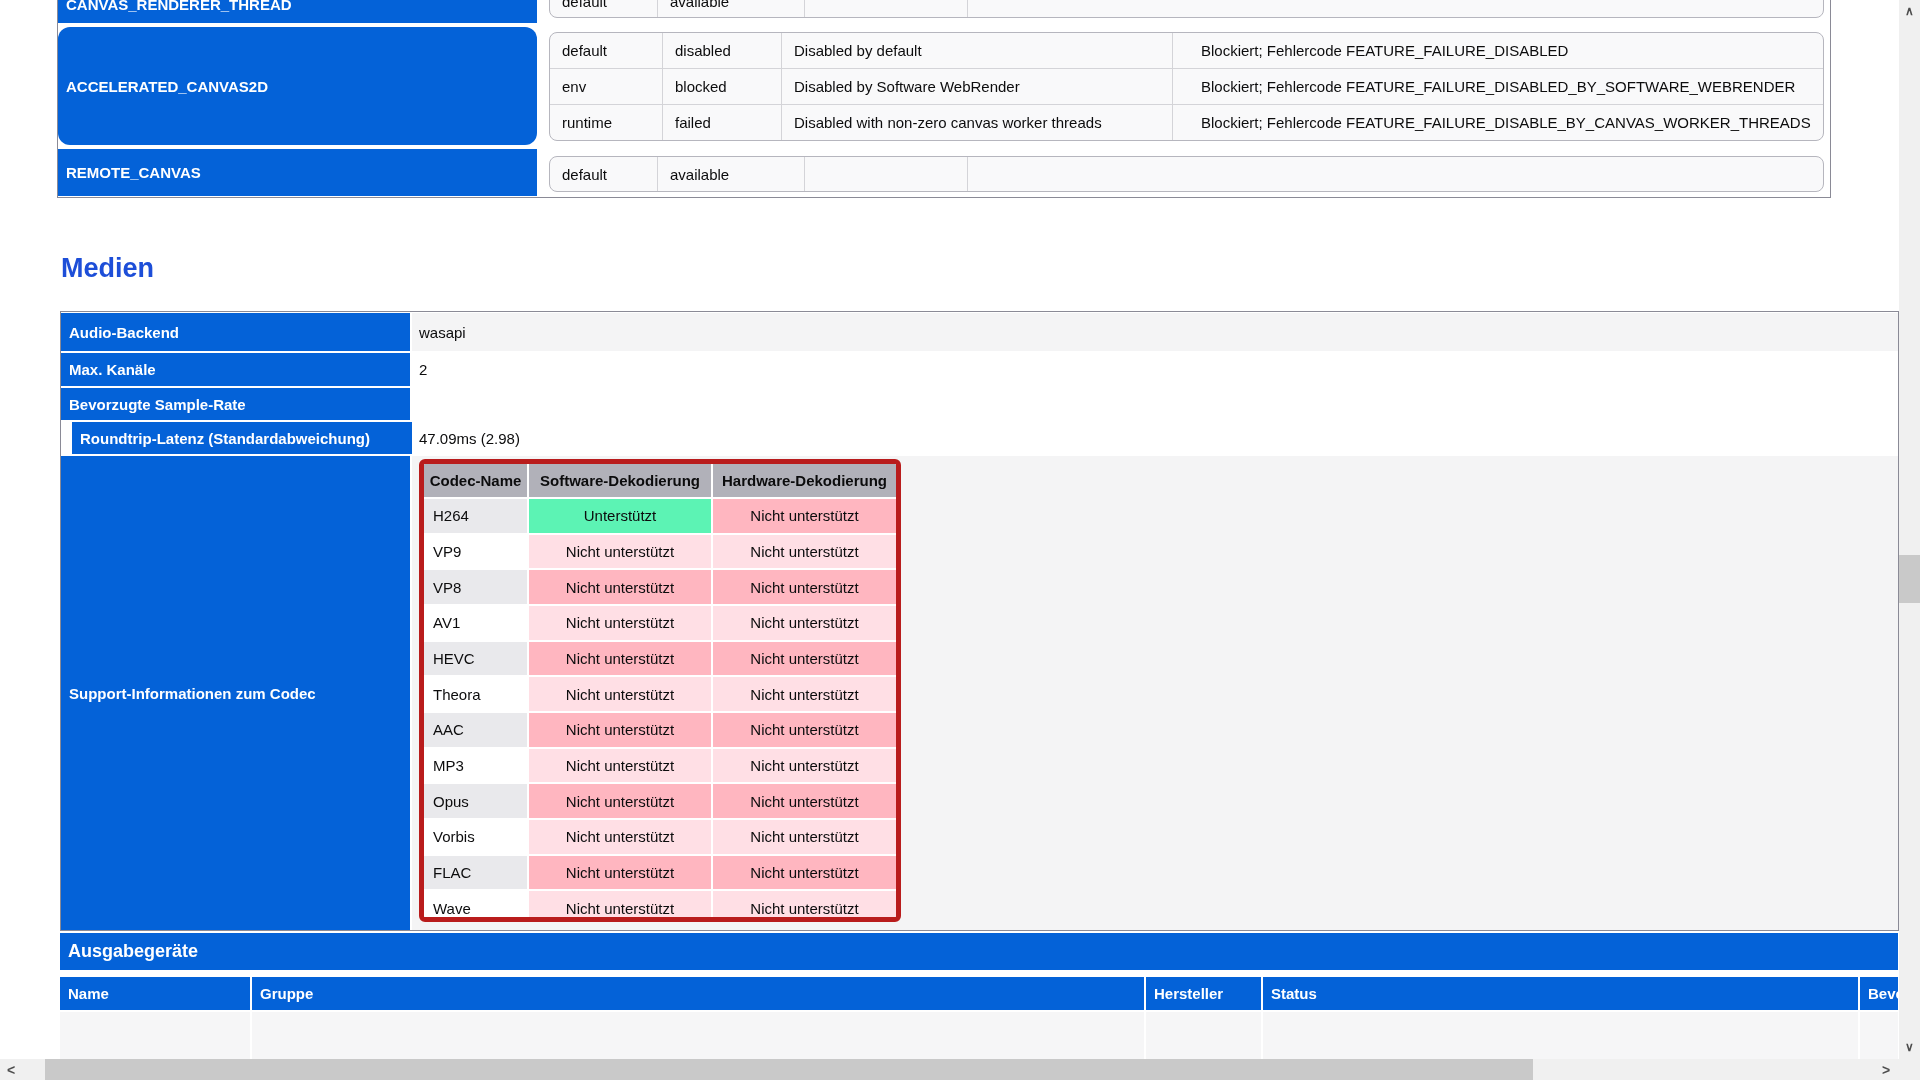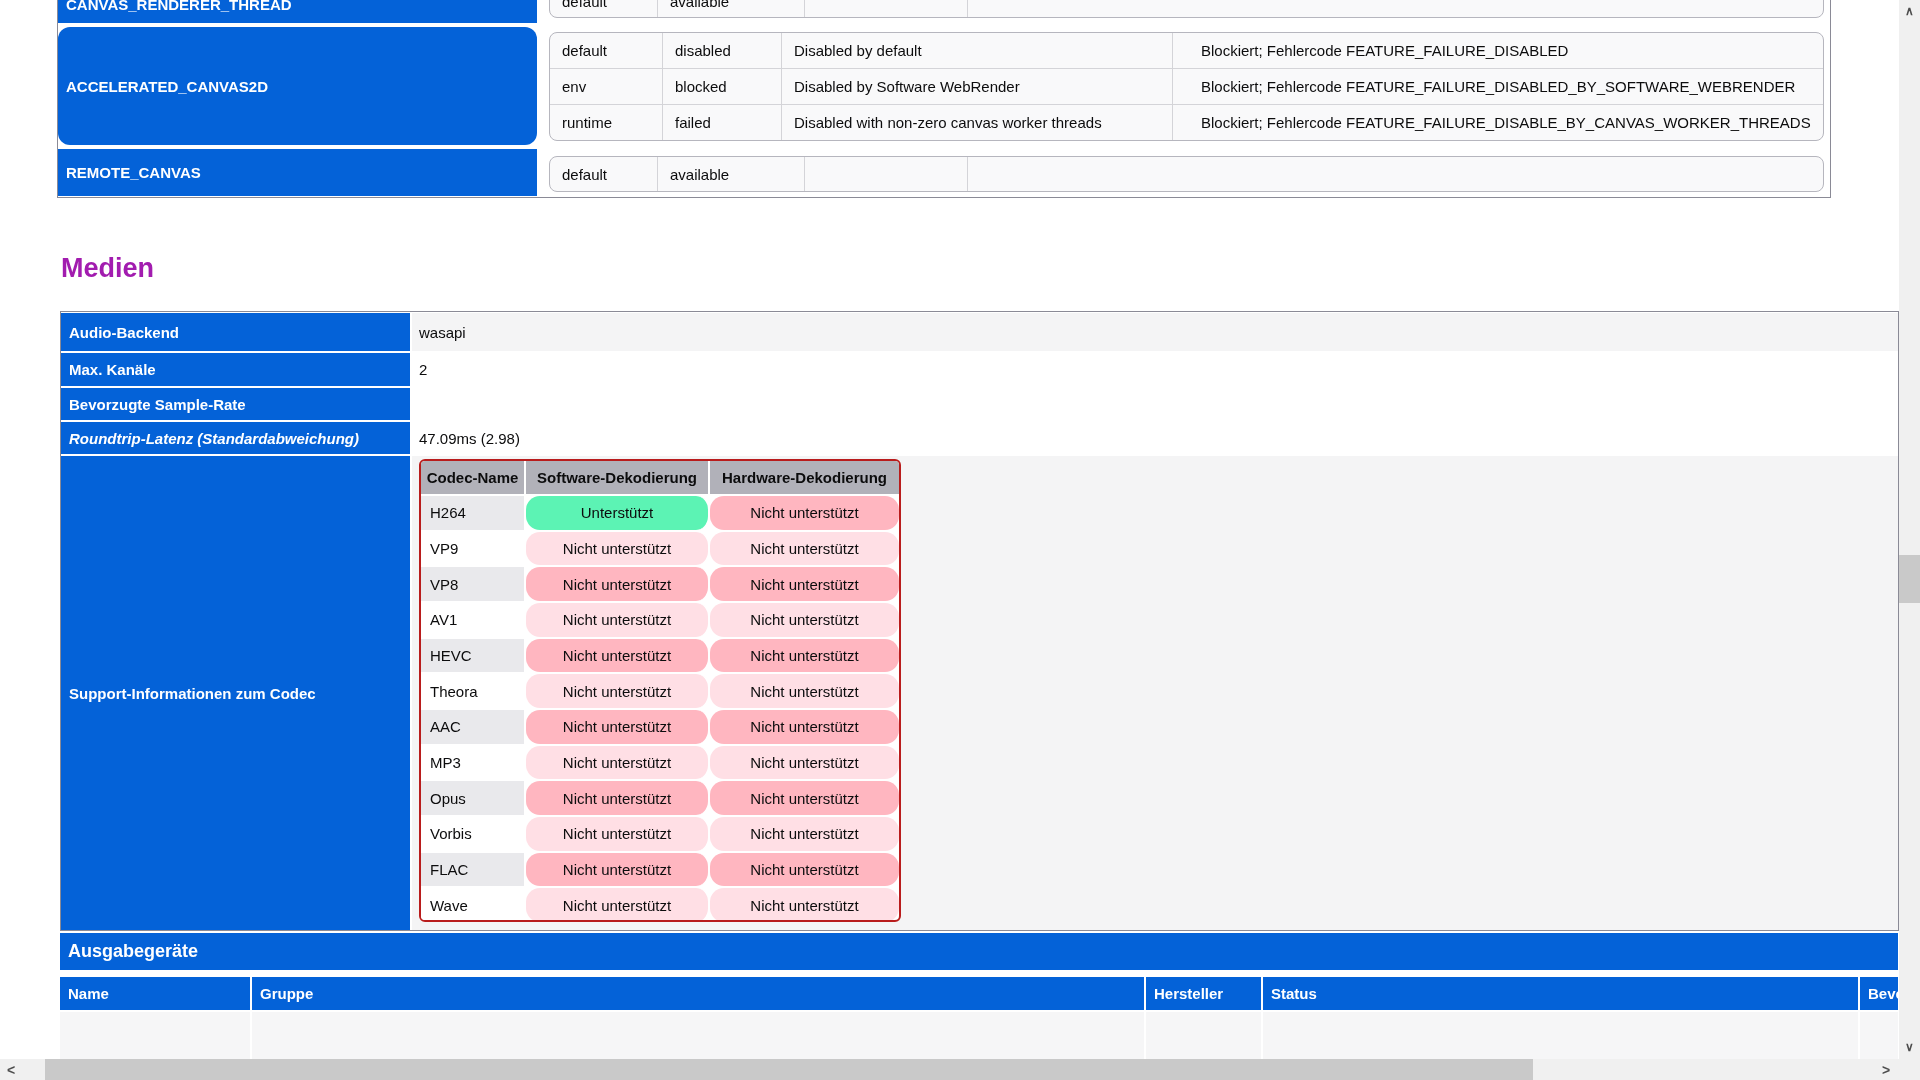--- a/index.html
+++ b/index.html
@@ -20,42 +20,42 @@
   .nrow{display:flex;flex:1;min-height:0;}
   .nrow + .nrow{border-top:1px solid #d4d4d8;}
   .ncell{box-sizing:border-box;padding:0 12px;display:flex;align-items:center;font-size:15px;
          white-space:nowrap;overflow:hidden;}
   .ncell + .ncell{border-left:1px solid #d4d4d8;}
   .boxac .k{width:107px;} .boxac .v{width:147px;} .boxac .m{width:163px;} 
   .boxb  .k{width:112px;} .boxb  .v{width:119px;} .boxb  .m{width:391px;}
   .lg{flex:1;padding-left:28px;}
 
   
-  .codec{border:2px solid #b91c1c;border-radius:6px;background:#fff;overflow:hidden;
+  .codec{border:5px solid #b91c1c;border-radius:6px;background:#fff;overflow:hidden;
          display:flex;flex-direction:column;box-sizing:border-box;}
   .chead{display:flex;flex:0 0 33px;}
   .ch{background:var(--codec-header-gray,#b1b1b9);font-weight:bold;font-size:15px;
       display:flex;align-items:center;justify-content:center;box-sizing:border-box;}
   .ch.n{width:105px;border-right:2px solid #fff;}
   .ch.s{width:184px;border-right:2px solid #fff;}
   .ch.h{flex:1;}
   .crow{display:flex;flex:0 0 35.66px;border-top:2px solid #fff;box-sizing:border-box;}
   .cname{width:105px;border-right:2px solid #fff;padding-left:9px;display:flex;align-items:center;
          font-size:15px;box-sizing:border-box;}
-  .csup{display:flex;align-items:center;justify-content:center;font-size:15px;box-sizing:border-box;border-radius:14px;}
+  .csup{display:flex;align-items:center;justify-content:center;font-size:15px;box-sizing:border-box;}
   .csup.sw{width:184px;border-right:2px solid #fff;}
   .csup.hw{flex:1;}
   .crow.odd  .cname{background:#e9e9ec;}
   .crow.even .cname{background:#ffffff;}
   .crow.odd  .csup.pink{background:var(--unsupported-pink-strong,#ffb6c0);}
   .crow.even .csup.pink{background:var(--unsupported-pink-light,#ffdfe5);}
   .csup.green{background:var(--supported-green,#5cf3b4);}
 
   
-  .h2{font-weight:bold;font-size:27px;color:#a21caf;white-space:nowrap;}
+  .h2{font-weight:bold;font-size:27px;color:#1d4ed8;white-space:nowrap;}
   .caption{font-size:18px;}
 
   
   .sbtrack{background:#f0f0f0;}
   .sbthumb{background:#c9c9c9;}
   .sbarrow{display:flex;align-items:center;justify-content:center;color:#4d4d4d;
            font-weight:bold;font-size:13px;background:#f0f0f0;}
 </style>
 </head>
 <body>
@@ -127,21 +127,21 @@
     <span>Max. Kanäle</span>
   </div>
   <div class="abs valcell" style="left:412px;top:353px;width:1486px;height:33px;background:#fff;">
     <span>2</span>
   </div>
 
   <div class="abs bluecell" style="left:61px;top:388px;width:349px;height:32px;">
     <span>Bevorzugte Sample-Rate</span>
   </div>
 
-  <div class="abs bluecell" style="left:61px;top:422px;width:349px;height:32px;font-style:italic;">
+  <div class="abs bluecell" style="left:72px;top:422px;width:349px;height:32px;">
     <span>Roundtrip-Latenz (Standardabweichung)</span>
   </div>
   <div class="abs valcell" style="left:412px;top:422px;width:1486px;height:32px;background:#fff;">
     <span>47.09ms (2.98)</span>
   </div>
 
   <div class="abs bluecell" style="left:61px;top:456px;width:349px;height:474px;">
     <span>Support-Informationen zum Codec</span>
   </div>
   <div class="abs stripe" style="left:412px;top:456px;width:1486px;height:474px;"></div>

